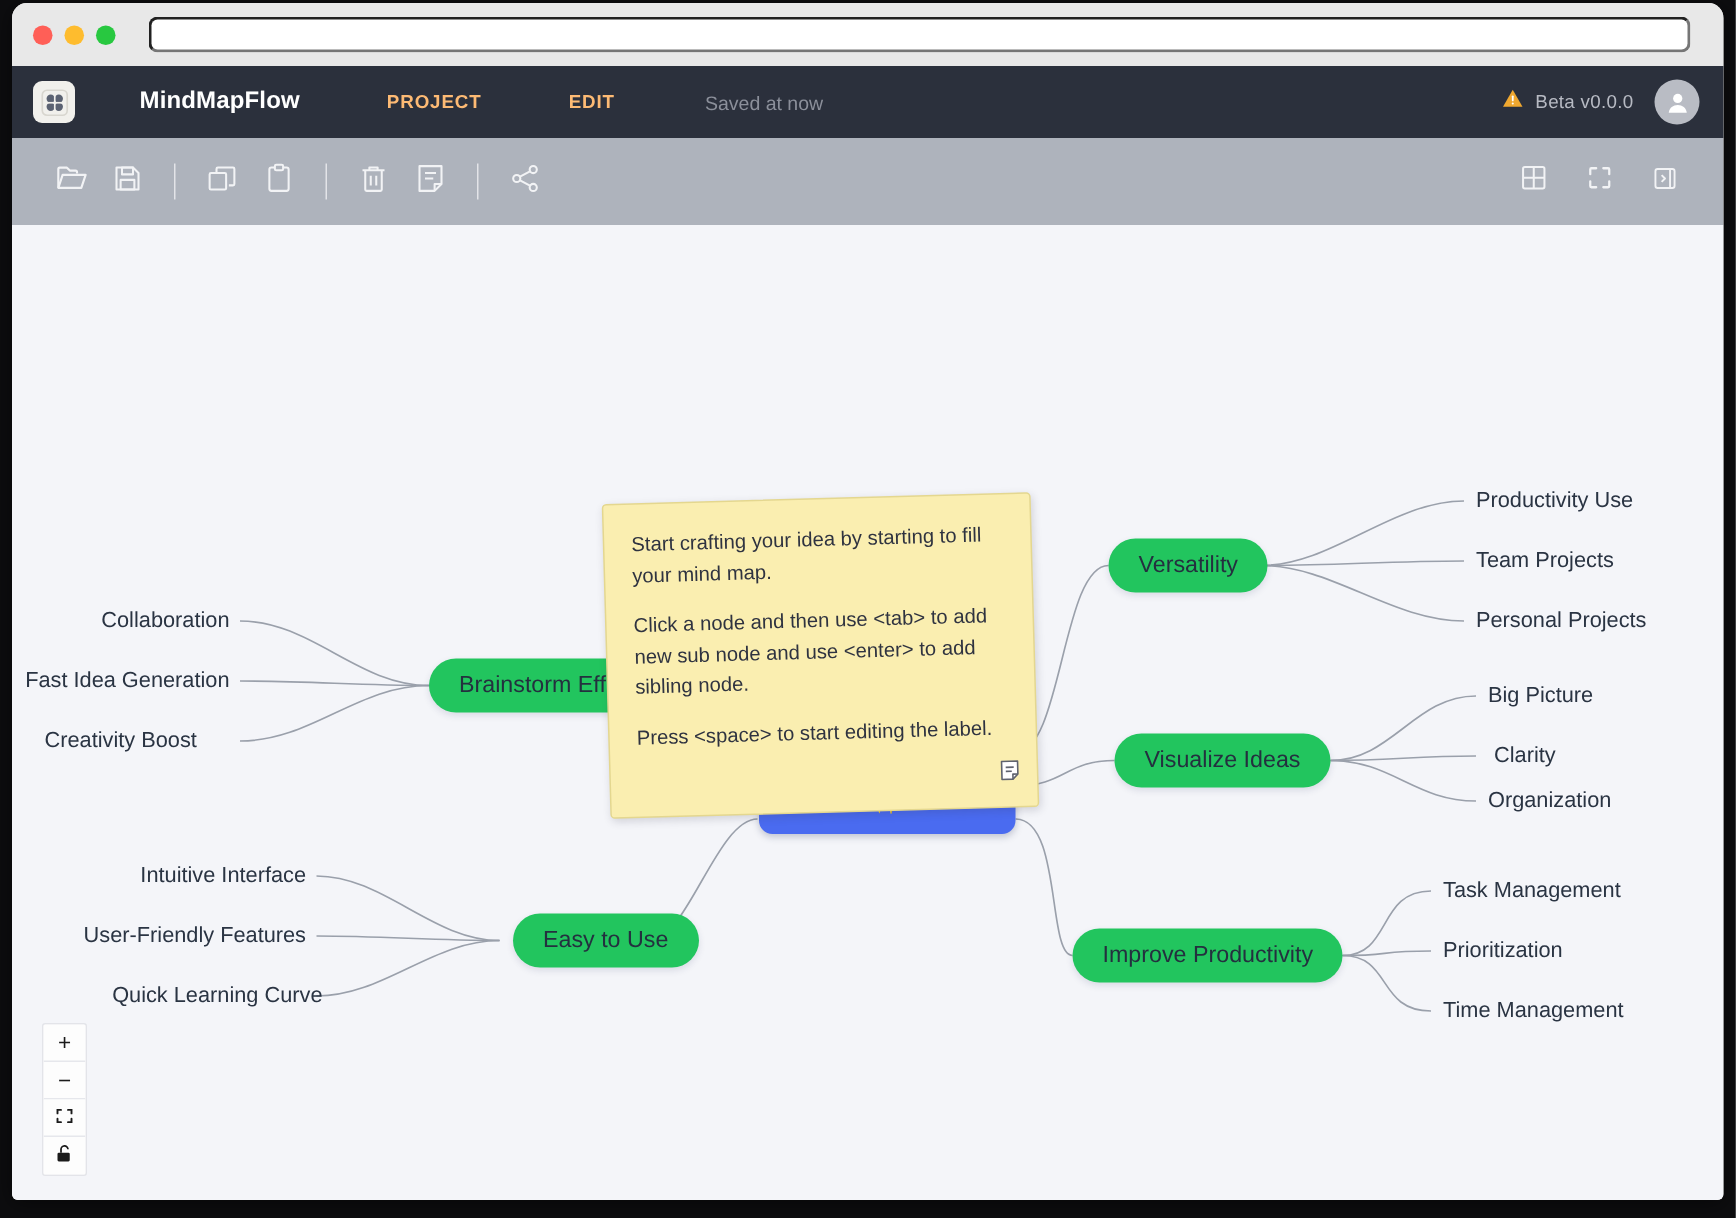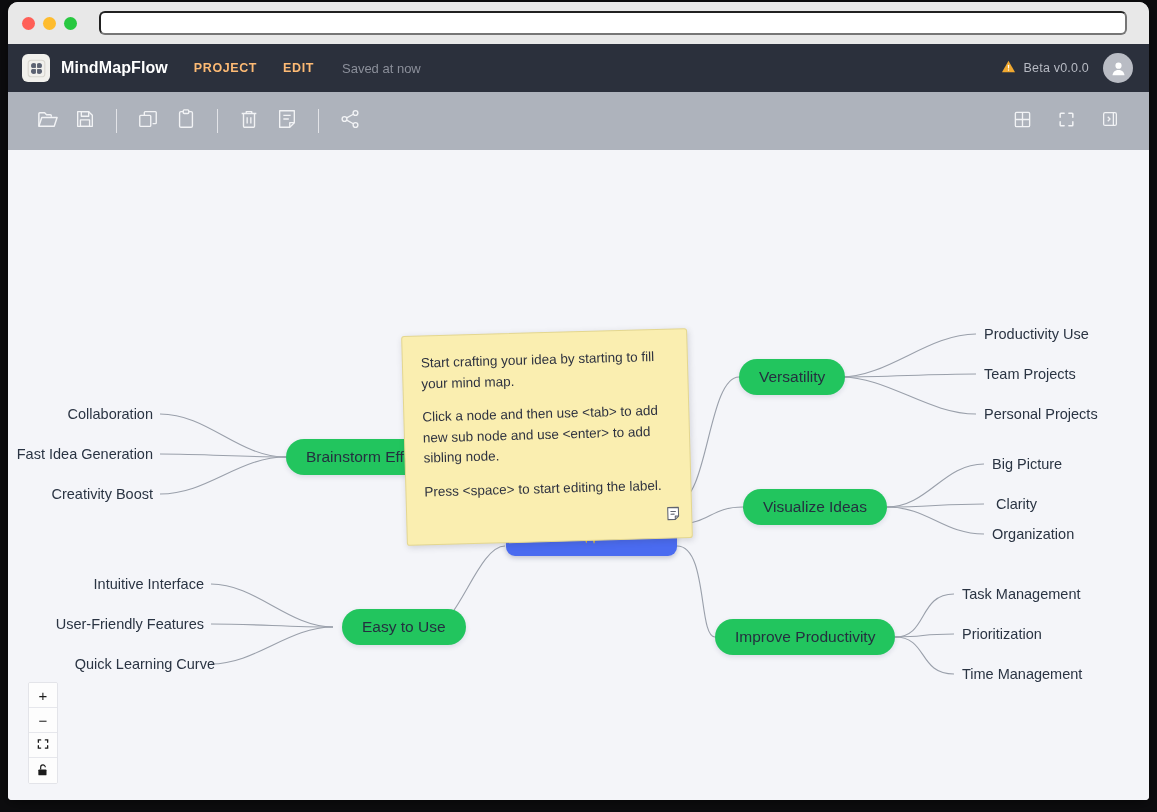--- a/index.html
+++ b/index.html
@@ -47,20 +47,21 @@
   }
 
   
   .appheader {
     height: 48px;
     background: #2b303c;
     display: flex;
     align-items: center;
     padding: 0 16px 0 14px;
     color: #fff;
+    gap: 32px;
   }
   .logo-badge {
     width: 28px; height: 28px;
     background: #f1f0ec;
     border-radius: 6px;
     display: flex; align-items: center; justify-content: center;
     flex: none;
   }
   .brand {
     font-size: 16px;
@@ -462,21 +463,21 @@
     <div class="node leaf right" style="left:954px; top:513px;">
       <span>Time Management</span>
     </div>
 
     <div class="node leaf left" style="left:0px; top:253px; width:145px;">
       <span>Collaboration</span>
     </div>
     <div class="node leaf left" style="left:0px; top:293px; width:145px;">
       <span>Fast Idea Generation</span>
     </div>
-    <div class="node leaf left" style="left:0px; top:333px; width:145px;">
+    <div class="node leaf left" style="left:0px; top:333px; width:145px;justify-content:center;">
       <span>Creativity Boost</span>
     </div>
 
     <div class="node leaf left" style="left:0px; top:423px; width:196px;">
       <span>Intuitive Interface</span>
     </div>
     <div class="node leaf left" style="left:0px; top:463px; width:196px;">
       <span>User-Friendly Features</span>
     </div>
     <div class="node leaf left" style="left:11px; top:503px; width:196px;padding-left:24px;">

